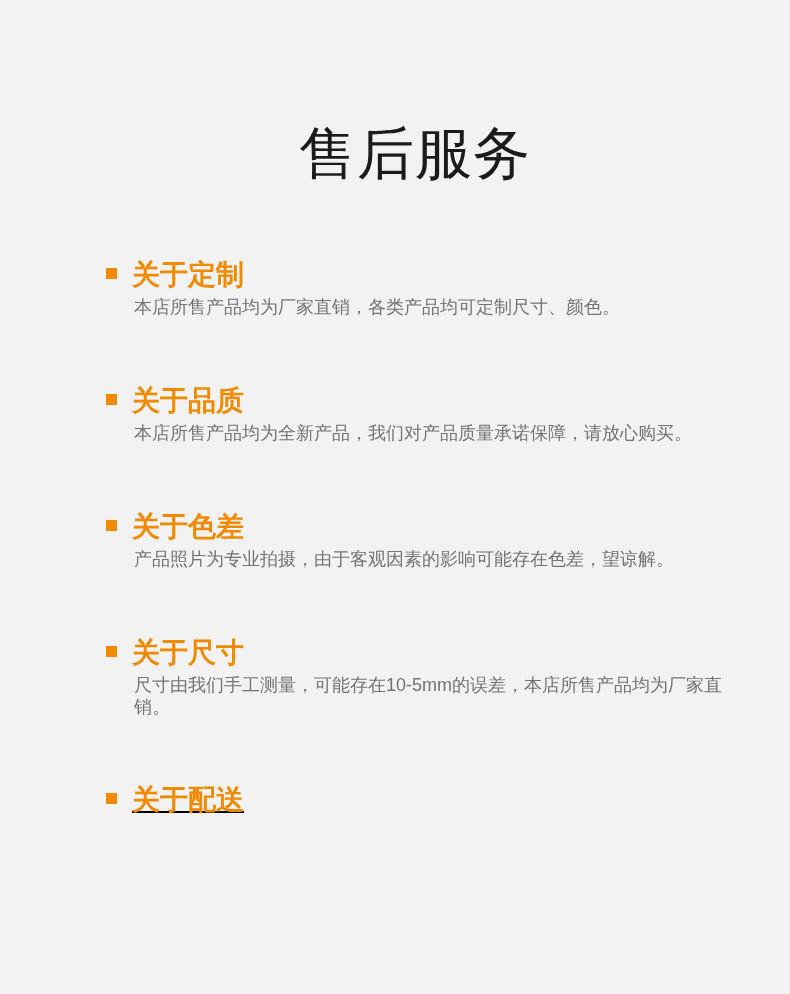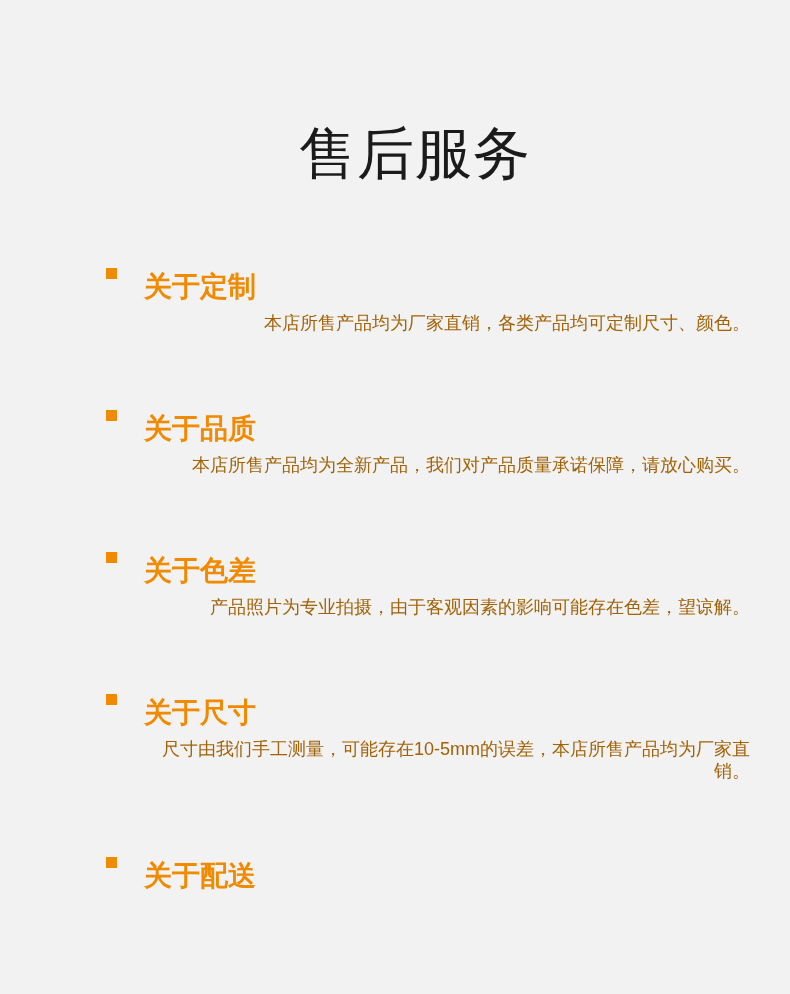--- a/index.html
+++ b/index.html
@@ -35,47 +35,47 @@
     padding-left: 66px;
     padding-right: 40px;
   }
   .service-item {
     display: flex;
     align-items: flex-start;
     margin-bottom: 67px;
   }
   .service-item:last-child {
     margin-bottom: 0;
+    text-decoration: underline;
   }
   .bullet {
     flex: 0 0 auto;
     width: 11px;
     height: 11px;
     margin-top: 8px;
     margin-right: 15px;
     background: #f08a00;
   }
   .service-content {
     flex: 1 1 auto;
     min-width: 0;
   }
   .service-heading {
-    margin: 12px;
+    margin: 0;
     font-size: 28px;
     line-height: 1.05;
     font-weight: 700;
     color: #f08a00;
   }
   .service-body {
     margin: 8px 0 0 2px;
     font-size: 18px;
     line-height: 1.2;
     font-weight: 400;
-    color: #a16207;
-    text-align: right;
+    color: #737373;
   }
 </style>
 </head>
 <body>
 
 <div class="page">
 
   <h1 class="page-title">售后服务</h1>
 
   <div class="sections">

